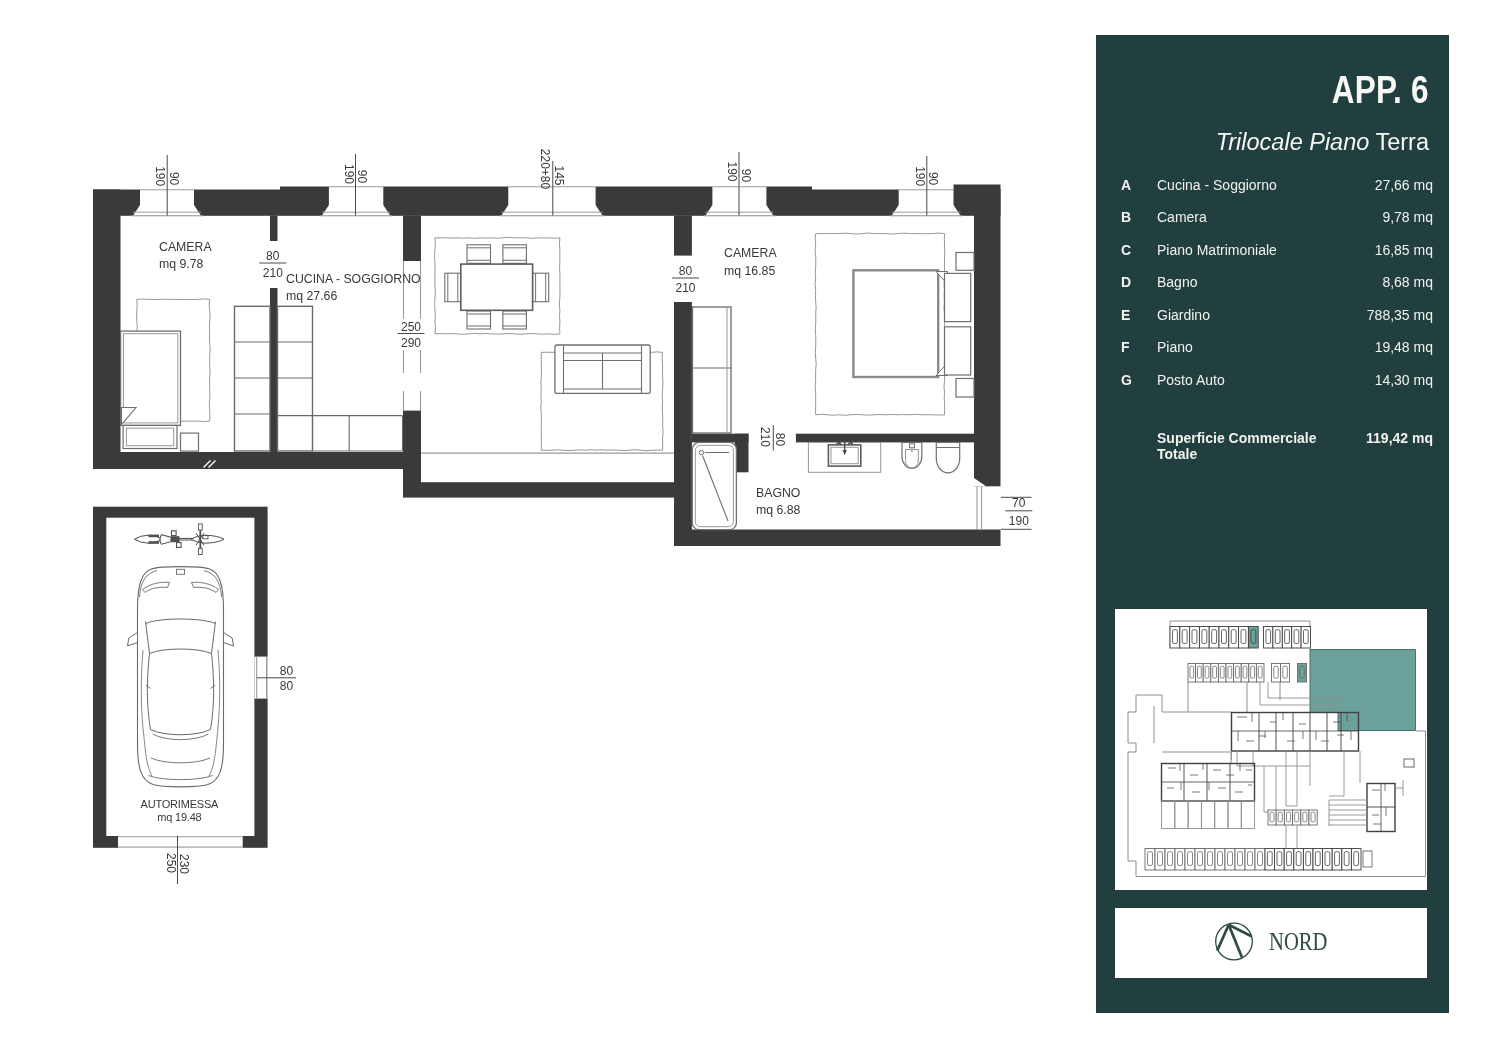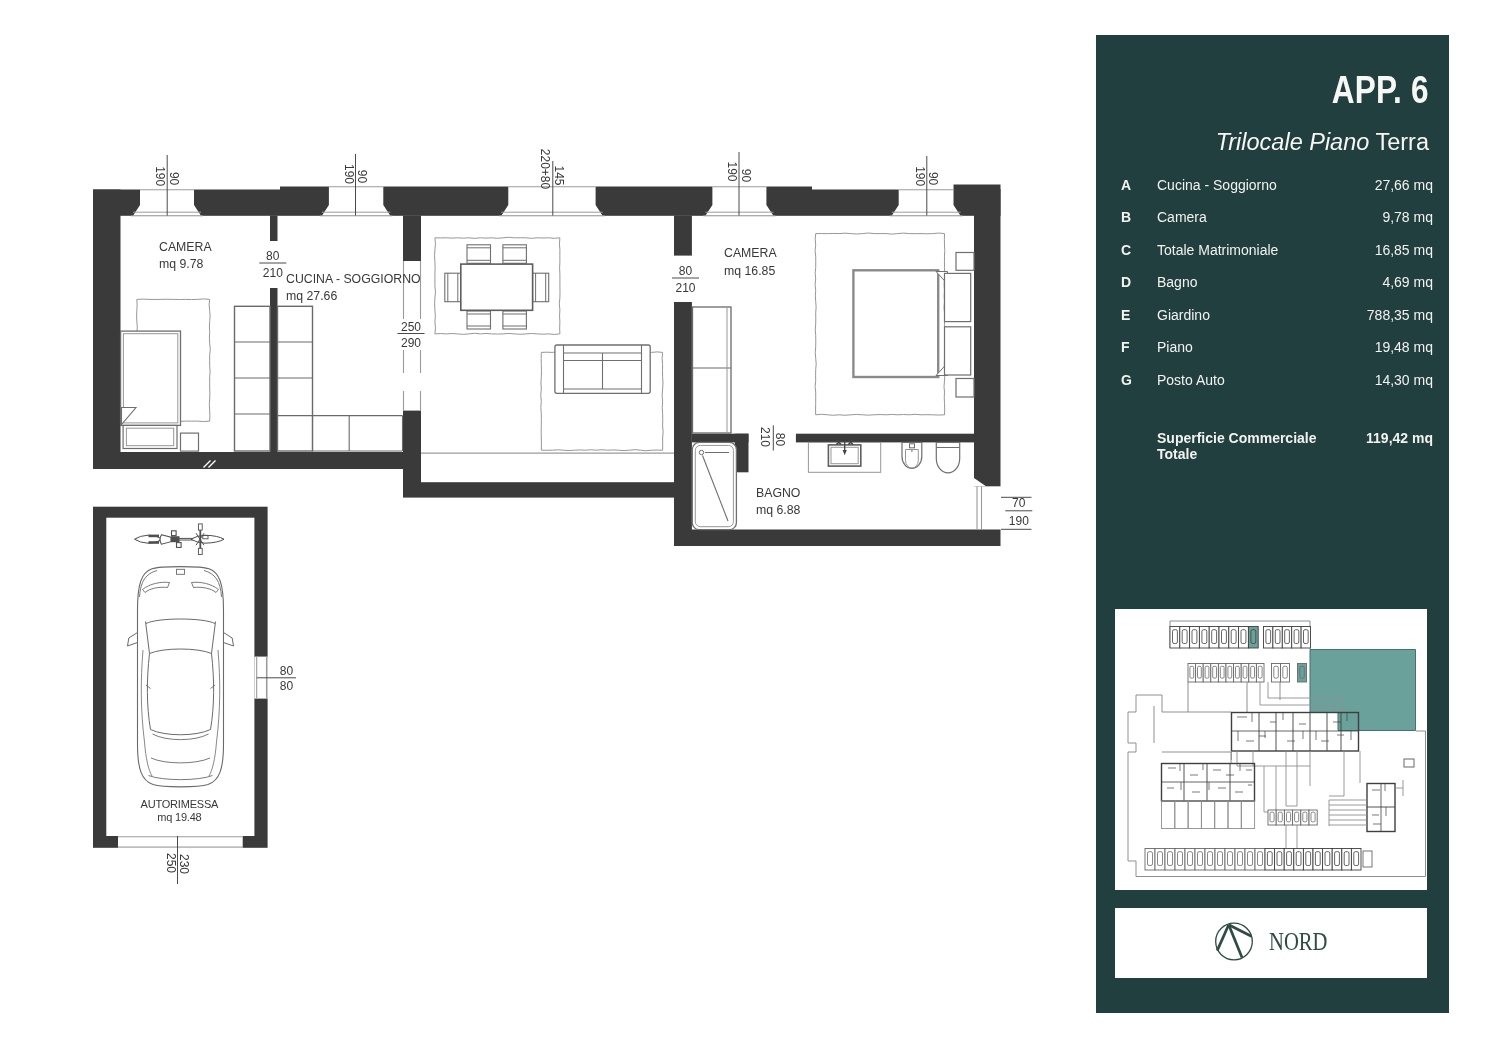--- a/index.html
+++ b/index.html
@@ -22,27 +22,27 @@
     <span class="nm">Cucina - Soggiorno</span>
     <span class="vl">27,66 mq</span>
   </div>
 <div class="row" style="top:209px;">
     <span class="lt">B</span>
     <span class="nm">Camera</span>
     <span class="vl">9,78 mq</span>
   </div>
 <div class="row" style="top:241.5px;">
     <span class="lt">C</span>
-    <span class="nm">Totale Matrimoniale</span>
+    <span class="nm">Piano Matrimoniale</span>
     <span class="vl">16,85 mq</span>
   </div>
 <div class="row" style="top:274px;">
     <span class="lt">D</span>
     <span class="nm">Bagno</span>
-    <span class="vl">4,69 mq</span>
+    <span class="vl">8,68 mq</span>
   </div>
 <div class="row" style="top:306.5px;">
     <span class="lt">E</span>
     <span class="nm">Giardino</span>
     <span class="vl">788,35 mq</span>
   </div>
 <div class="row" style="top:339px;">
     <span class="lt">F</span>
     <span class="nm">Piano</span>
     <span class="vl">19,48 mq</span>

